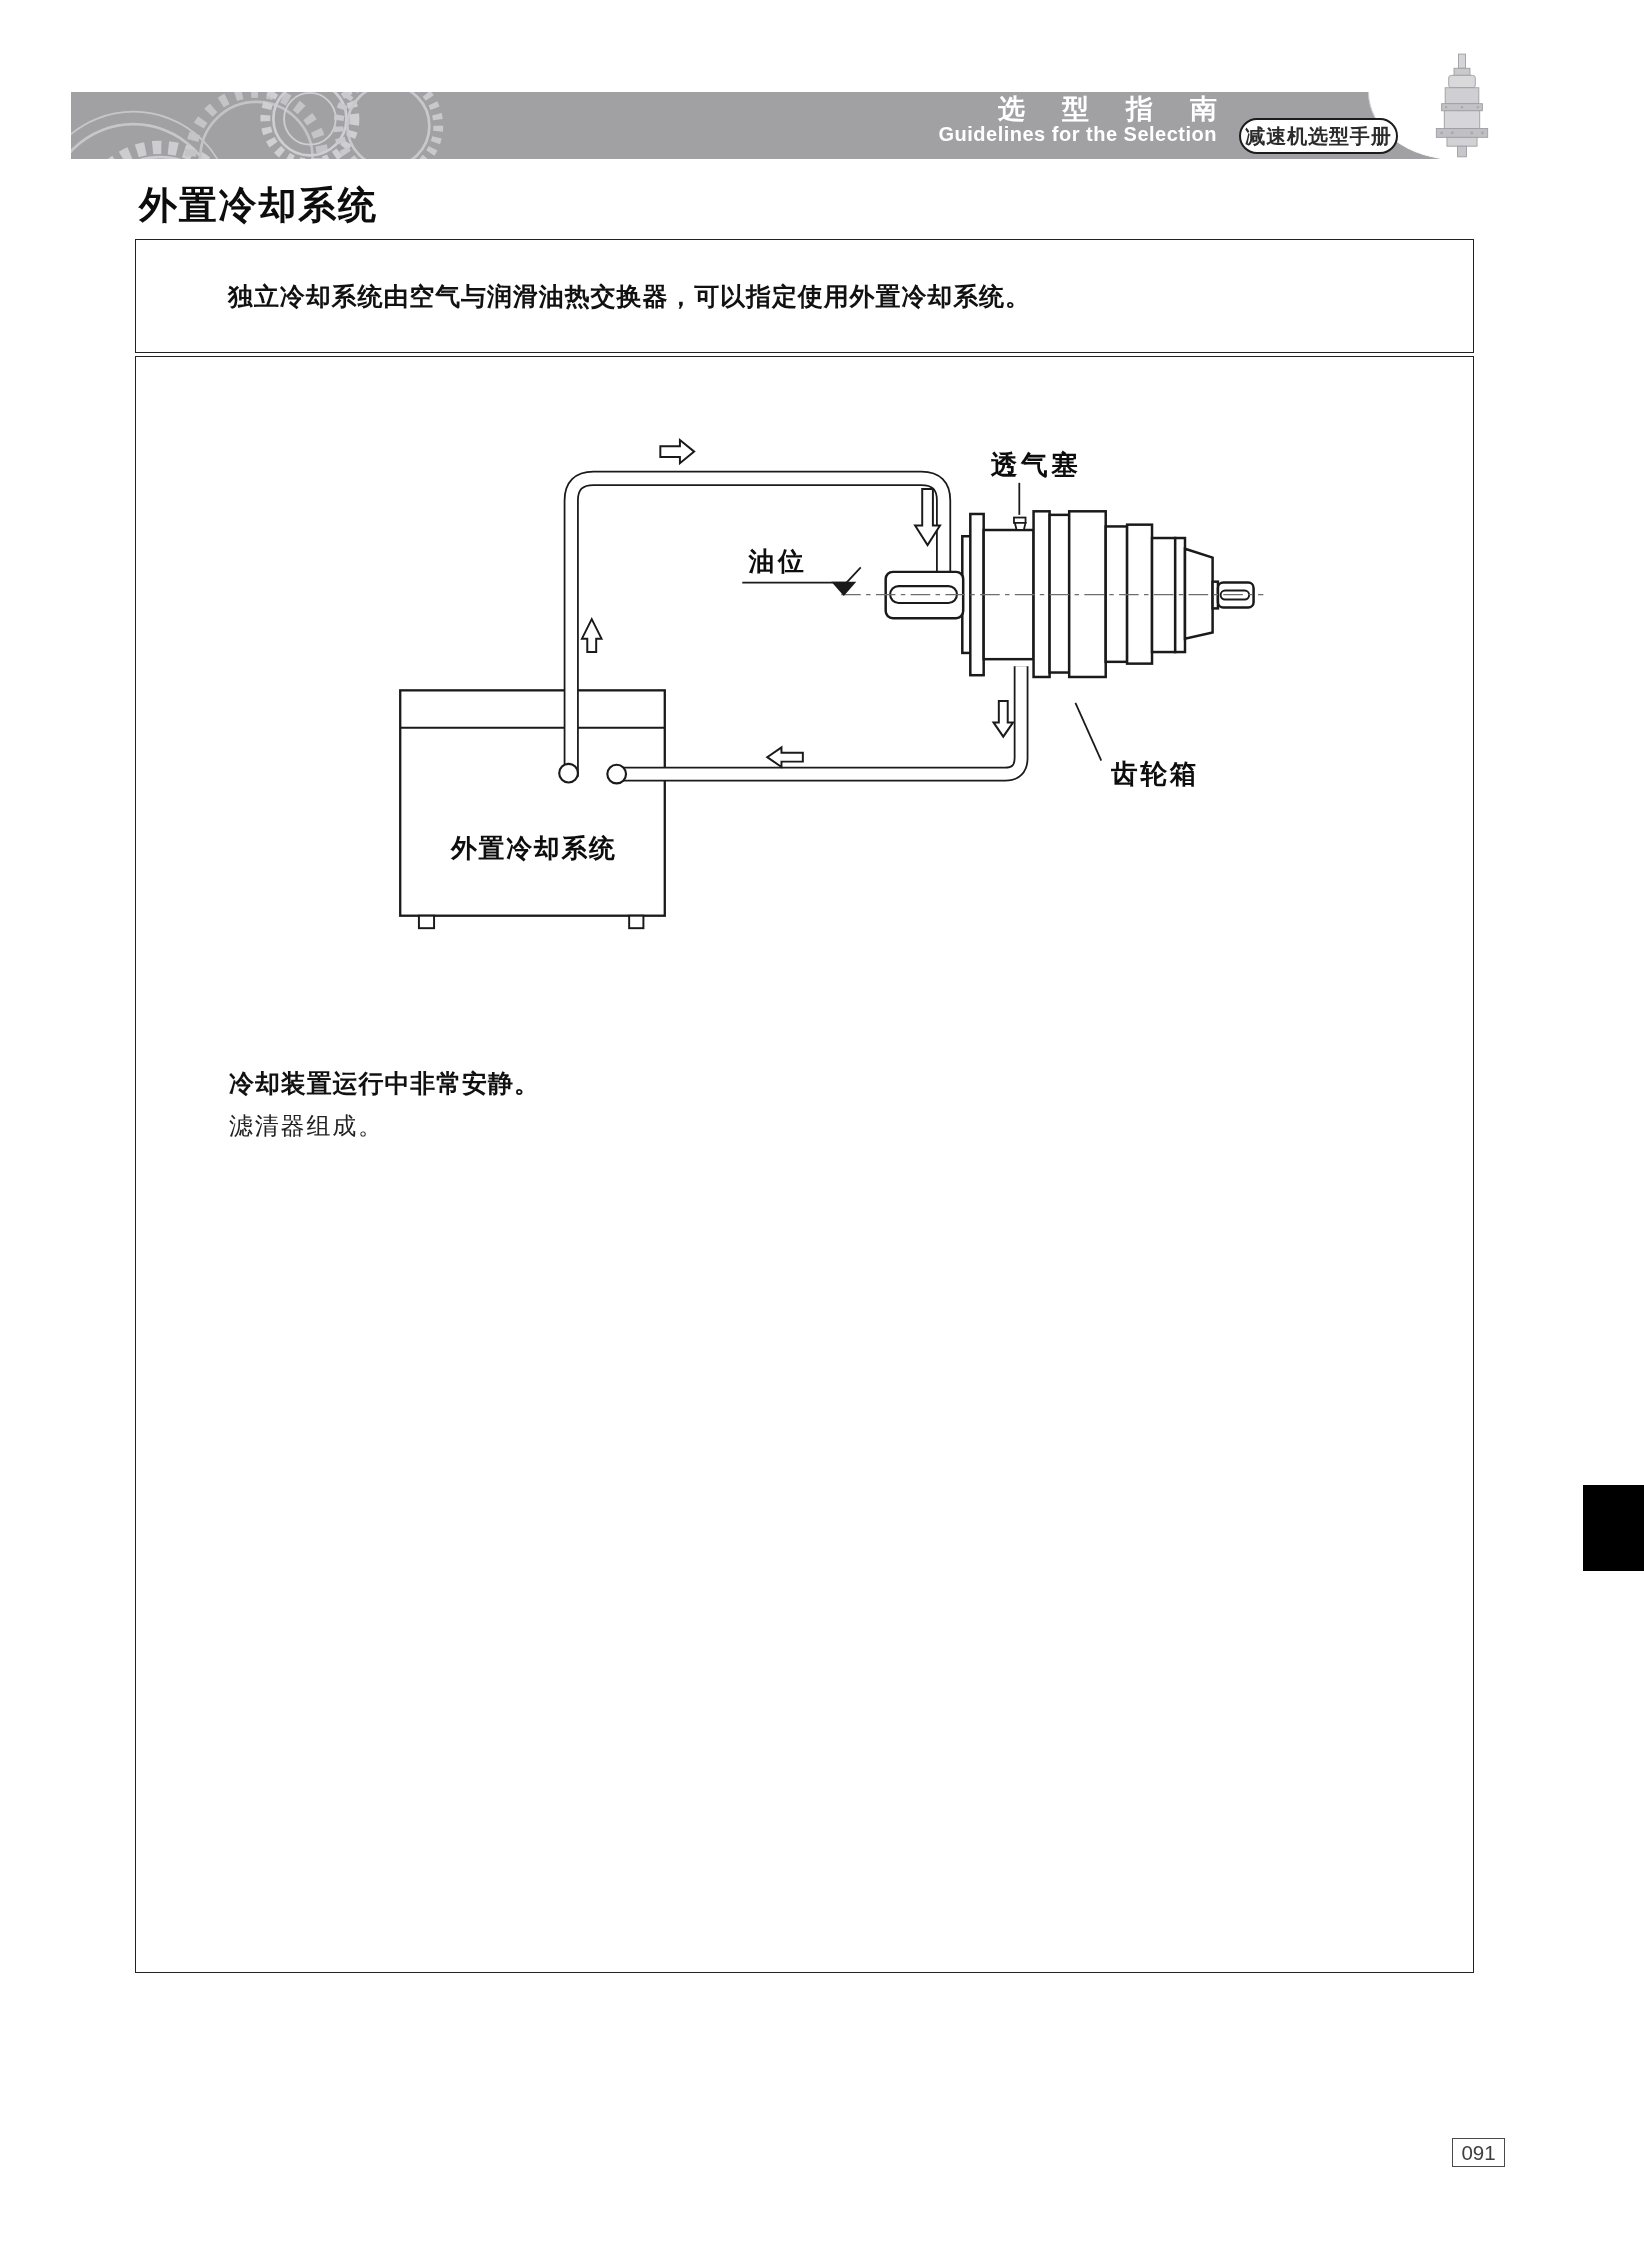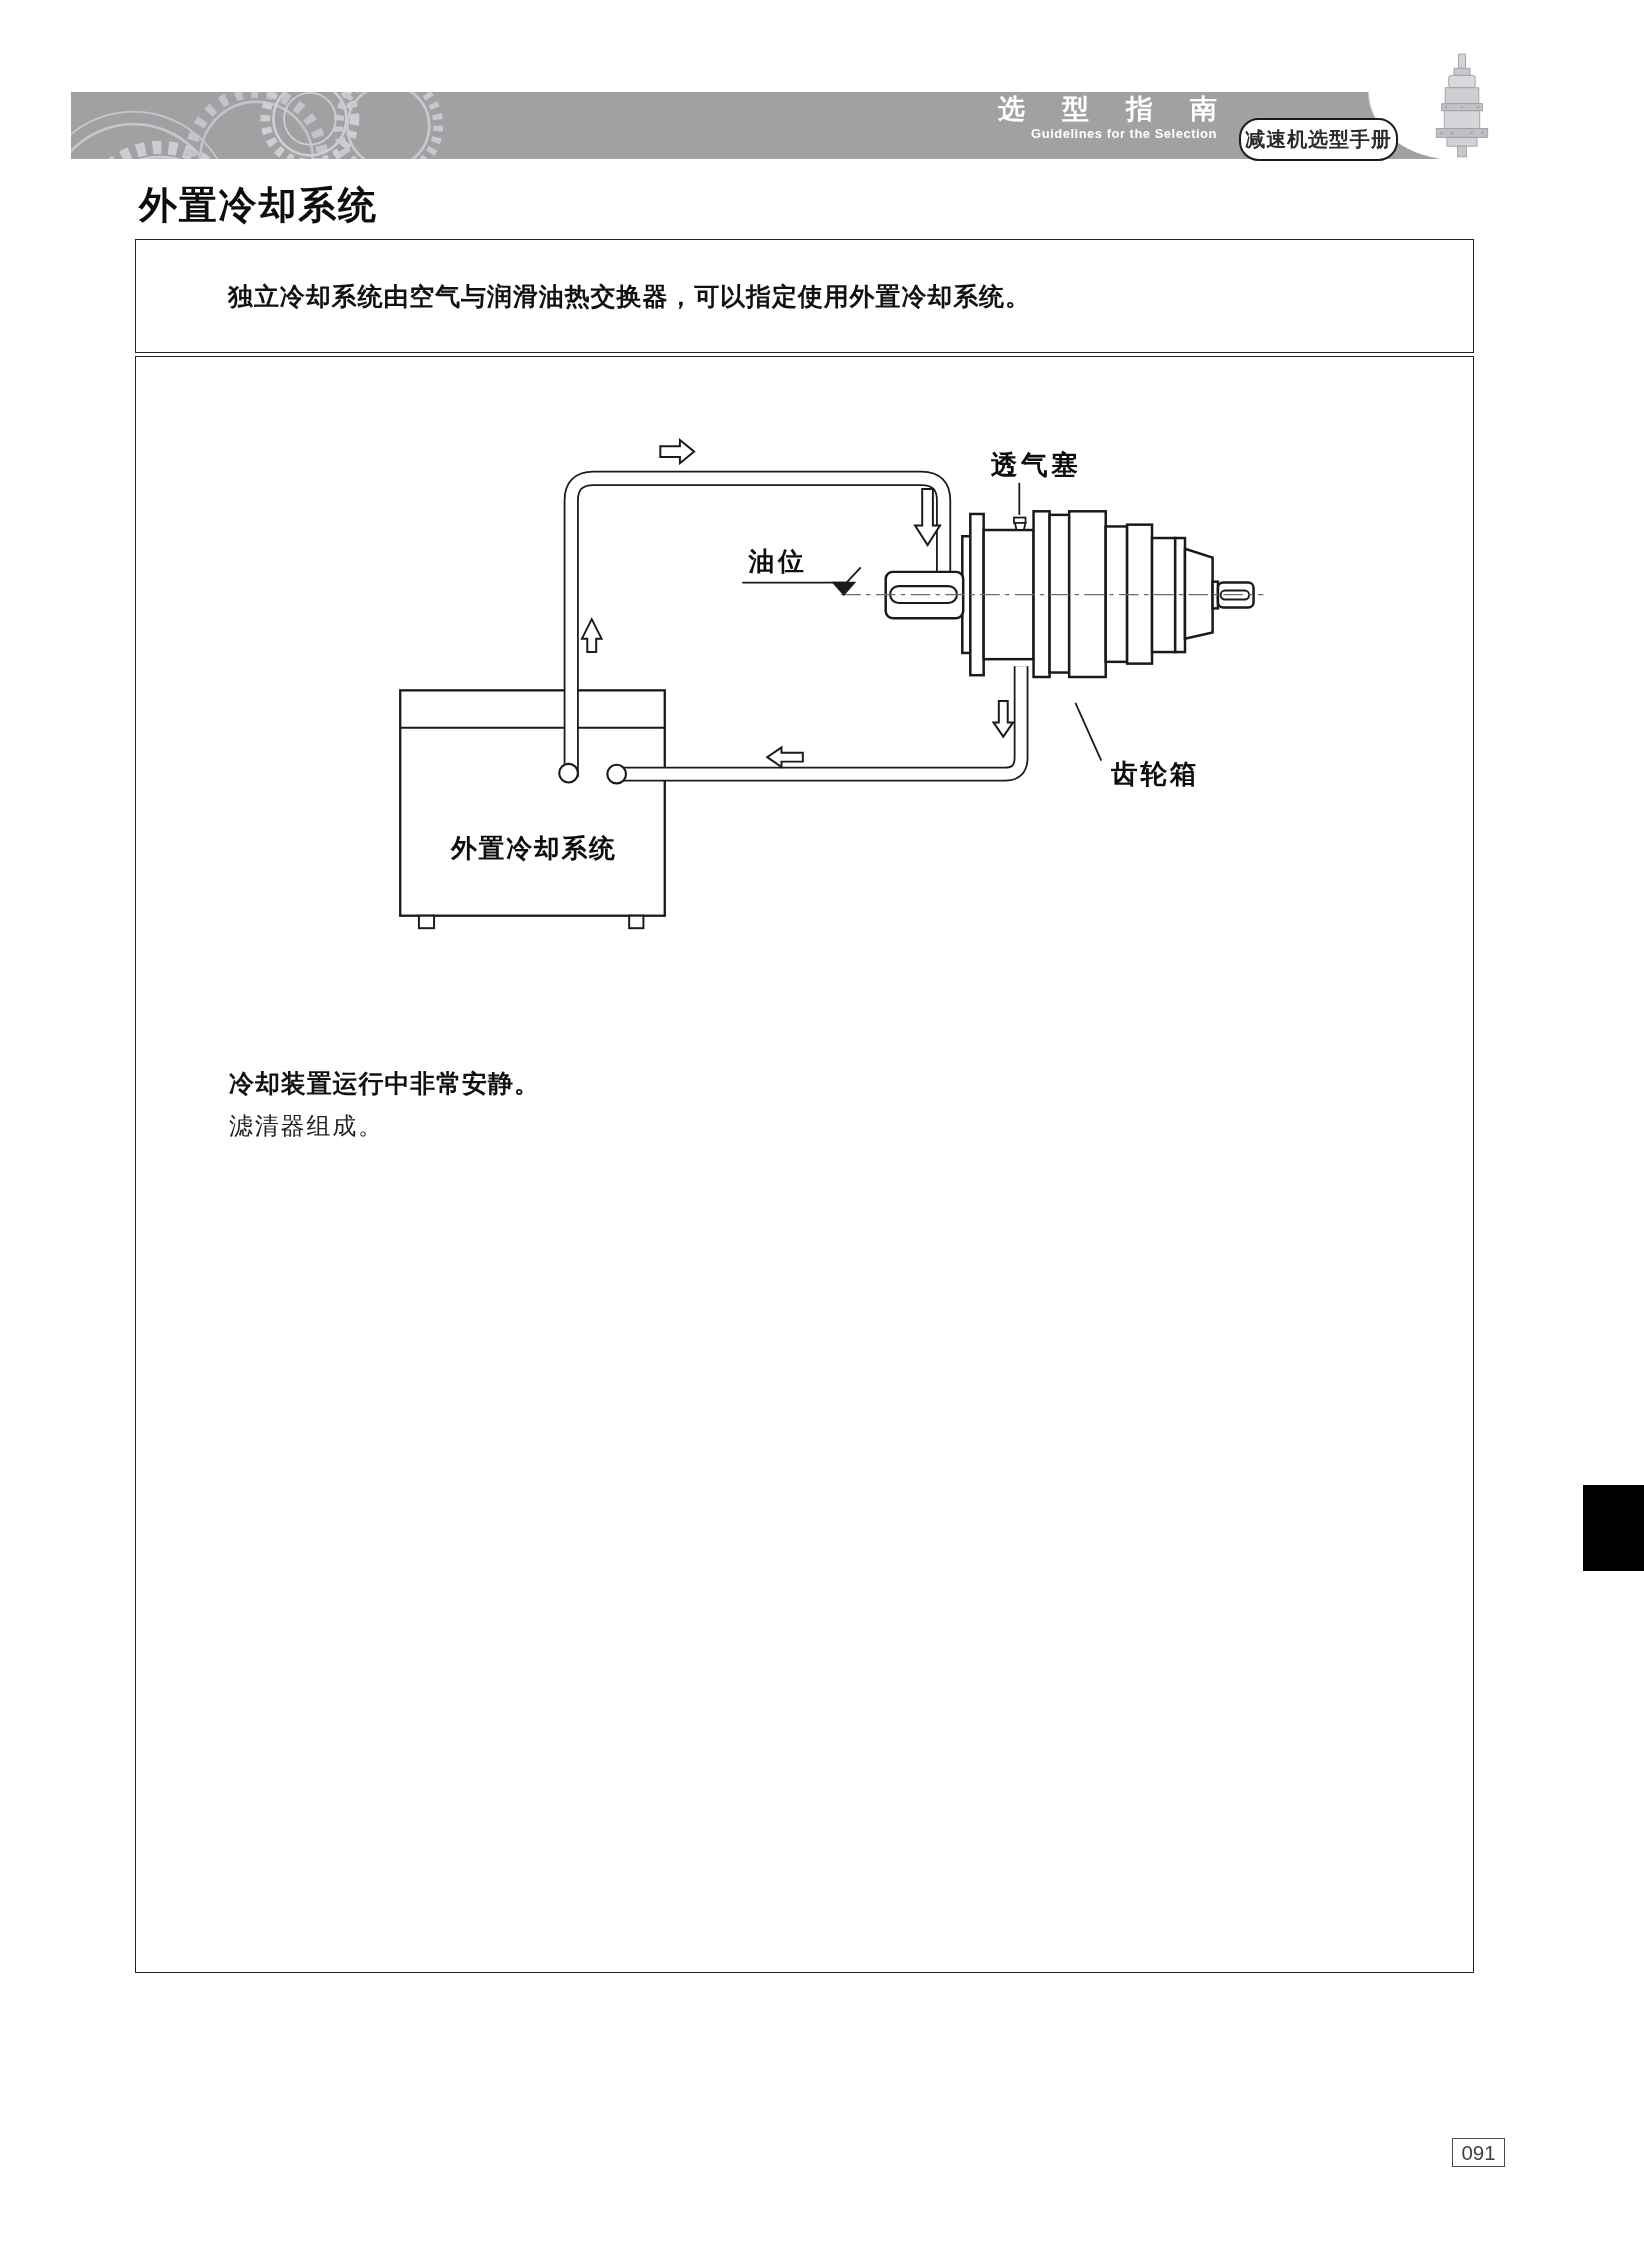--- a/index.html
+++ b/index.html
@@ -6,22 +6,22 @@
   .page{position:relative;width:1644px;height:2246px;background:#fff;overflow:hidden;
         font-family:"Liberation Sans",sans-serif;color:#111;}
 
   
   .band{position:absolute;left:71px;top:92px;width:1448px;height:67px;background:#a1a1a4;overflow:hidden;}
   .band-gears{position:absolute;left:0;top:0;}
   .band-cutout{position:absolute;right:0;top:0;width:150px;height:67px;background:#fff;
                border-bottom-left-radius:107px 82px;border-left:1.8px solid #cfcfd3;border-bottom:1.8px solid #fff;}
   .hd-titles{position:absolute;left:838px;top:95px;width:379px;text-align:right;color:#fff;}
   .hd-cn{font-size:27px;font-weight:bold;letter-spacing:37px;margin-right:-37px;line-height:28.5px;}
-  .hd-en{font-size:13px;font-weight:bold;letter-spacing:0.5px;line-height:18px;margin-top:1.8px;}
-  .pill{position:absolute;left:1239px;top:118px;width:159px;height:43px;background:#fff;border:2.2px solid #1c1c1c;
+  .hd-en{font-size:20px;font-weight:bold;letter-spacing:0.5px;line-height:18px;margin-top:1.8px;}
+  .pill{position:absolute;left:1239px;top:118px;width:159px;height:36px;background:#fff;border:2.2px solid #1c1c1c;
         border-radius:19.6px;display:flex;align-items:center;justify-content:center;box-sizing:border-box;text-align:center;}
   .pill span{font-size:20px;font-weight:bold;color:#2b2b2b;letter-spacing:0.9px;}
   .product{position:absolute;left:1431px;top:52px;}
 
   
   .page-title{position:absolute;left:139px;top:180px;font-size:38px;font-weight:bold;letter-spacing:1.8px;color:#0d0d0d;}
   .box1{position:absolute;left:135px;top:239px;width:1339px;height:114px;border:1.8px solid #222;box-sizing:border-box;
         display:flex;align-items:center;}
   .box1 p{margin:0 0 0 92px;font-size:25px;font-weight:bold;letter-spacing:0.9px;}
   .box2{position:absolute;left:135px;top:356px;width:1339px;height:1617px;border:1.8px solid #222;box-sizing:border-box;}

